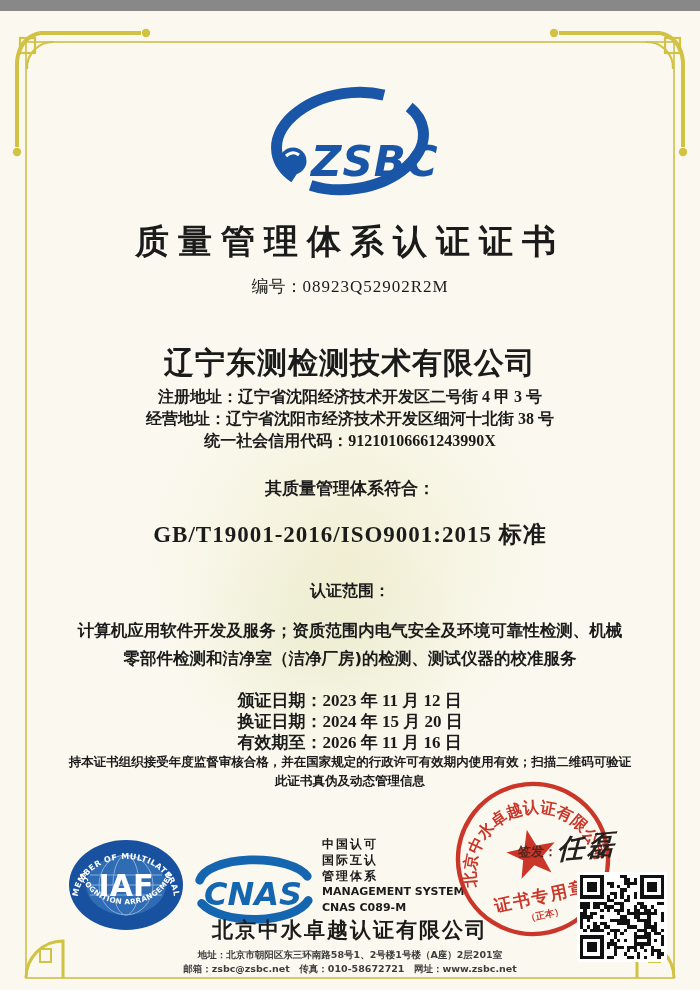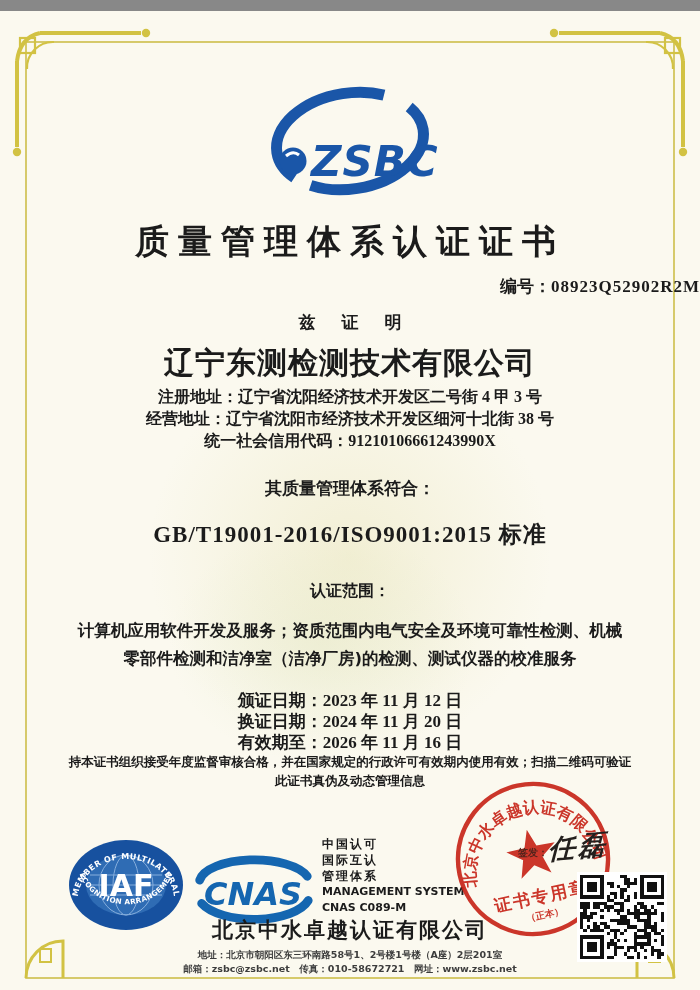--- a/index.html
+++ b/index.html
@@ -7,21 +7,21 @@
     position:relative;width:700px;height:990px;margin:11px auto;overflow:hidden;
     background:
       radial-gradient(280px 280px at 50% 55%, rgba(224,218,158,.32), rgba(224,218,158,0) 72%),
       radial-gradient(220px 170px at 46% 64%, rgba(204,219,168,.22), rgba(204,219,168,0) 70%),
       #fbf9ef;
     font-family:"DejaVu Sans","Liberation Sans",sans-serif;color:#1b1b1b;
   }
   .abs{position:absolute;left:0;right:0;text-align:center;}
   .border-svg{position:absolute;inset:0;width:100%;height:100%;pointer-events:none;}
   .title{top:208px;font-size:34px;font-weight:bold;letter-spacing:9px;}
-  .cert-no{top:264px;font-size:17px;font-weight:bold;text-align:right;}
+  .cert-no{top:264px;font-size:17px;font-weight:normal;}
   .cert-no .num{font-family:"Liberation Serif",serif;letter-spacing:1px;}
   .hereby{top:300px;font-size:17px;font-weight:bold;letter-spacing:26px;text-indent:26px;}
   .company{top:332px;font-size:30px;font-weight:bold;letter-spacing:1px;}
   .addr1{top:376px;}
   .addr2{top:398px;}
   .addr3{top:420px;}
   .addr-line{font-size:16px;font-weight:bold;}
   .addr-line .num{font-family:"Liberation Serif",serif;}
   .conform{top:466px;font-size:17px;font-weight:bold;}
   .standard{top:508px;font-size:23px;font-weight:bold;font-family:"Liberation Serif",serif;letter-spacing:1px;}
@@ -31,21 +31,21 @@
   .dates .inner{display:inline-block;text-align:left;}
   .date-row{font-size:17px;font-weight:bold;line-height:21px;font-family:"Liberation Serif","DejaVu Sans",serif;}
   .note{top:741px;font-size:12.5px;font-weight:bold;line-height:19px;}
   .iaf{position:absolute;left:66px;top:826px;width:120px;height:98px;}
   .cnas{position:absolute;left:190px;top:842px;width:126px;height:76px;}
   .accr{position:absolute;left:322px;top:825px;text-align:left;line-height:16px;}
   .accr .zh{font-size:12px;font-weight:bold;letter-spacing:2px;}
   .accr .en{font-size:11px;font-weight:bold;}
   .stamp{position:absolute;left:453px;top:768px;width:160px;height:160px;transform:rotate(-12deg);opacity:.93;}
   .sig{position:absolute;left:518px;top:818px;white-space:nowrap;}
-  .sig-label{font-size:10px;font-weight:bold;color:#55241c;}
+  .sig-label{font-size:13px;font-weight:bold;color:#55241c;}
   .sig-name{font-size:27px;font-weight:bold;font-style:italic;font-family:"DejaVu Serif","Liberation Serif",serif;color:#24201e;display:inline-block;transform:rotate(-5deg) skewX(-6deg);letter-spacing:3px;}
   .qr{position:absolute;left:577px;top:861px;width:90px;height:90px;background:#fff;padding:3px;box-sizing:border-box;}
   .qr svg{width:100%;height:100%;display:block;}
   .issuer-name{top:905px;font-size:21px;font-weight:bold;letter-spacing:2px;}
   .issuer-addr{top:937px;font-size:9.5px;line-height:13.5px;color:#3c3c3c;font-weight:bold;}
   .logo-wrap{position:absolute;left:0;right:0;top:68px;text-align:center;}
   .logo-wrap svg{width:210px;height:120px;}
 </style>
 </head>
 <body>
@@ -79,21 +79,20 @@
       <text x="66" y="97" font-size="42" font-weight="bold" font-style="italic" fill="#1a56a8" letter-spacing="1">ZSBC</text>
     </svg>
   </div>
 
   <div class="abs title">质量管理体系认证证书</div>
 
   <div class="abs cert-no">
     <span>编号：</span><span class="num">08923Q52902R2M</span>
   </div>
 
-  <div class="abs hereby">兹证明</div>
 
   <div class="abs company">辽宁东测检测技术有限公司</div>
 
   <div class="abs addr1 addr-line">
     <span>注册地址：</span><span class="num">辽宁省沈阳经济技术开发区二号街 4 甲 3 号</span>
   </div>
   <div class="abs addr2 addr-line">
     <span>经营地址：</span><span class="num">辽宁省沈阳市经济技术开发区细河十北街 38 号</span>
   </div>
   <div class="abs addr3 addr-line">
@@ -104,21 +103,21 @@
   <div class="abs standard">GB/T19001-2016/ISO9001:2015 标准</div>
   <div class="abs scope-label">认证范围：</div>
   <div class="abs scope">
     <div>计算机应用软件开发及服务；资质范围内电气安全及环境可靠性检测、机械</div>
     <div>零部件检测和洁净室（洁净厂房)的检测、测试仪器的校准服务</div>
   </div>
 
   <div class="abs dates">
     <div class="inner">
       <div class="date-row"><span>颁证日期：</span><span>2023 年 11 月 12 日</span></div>
-      <div class="date-row"><span>换证日期：</span><span>2024 年 11 月 20 日</span></div>
+      <div class="date-row"><span>换证日期：</span><span>2024 年 15 月 20 日</span></div>
       <div class="date-row"><span>有效期至：</span><span>2026 年 11 月 16 日</span></div>
     </div>
   </div>
 
   <div class="abs note">
     <div>持本证书组织接受年度监督审核合格，并在国家规定的行政许可有效期内使用有效；扫描二维码可验证</div>
     <div>此证书真伪及动态管理信息</div>
   </div>
 
   <div class="iaf">

